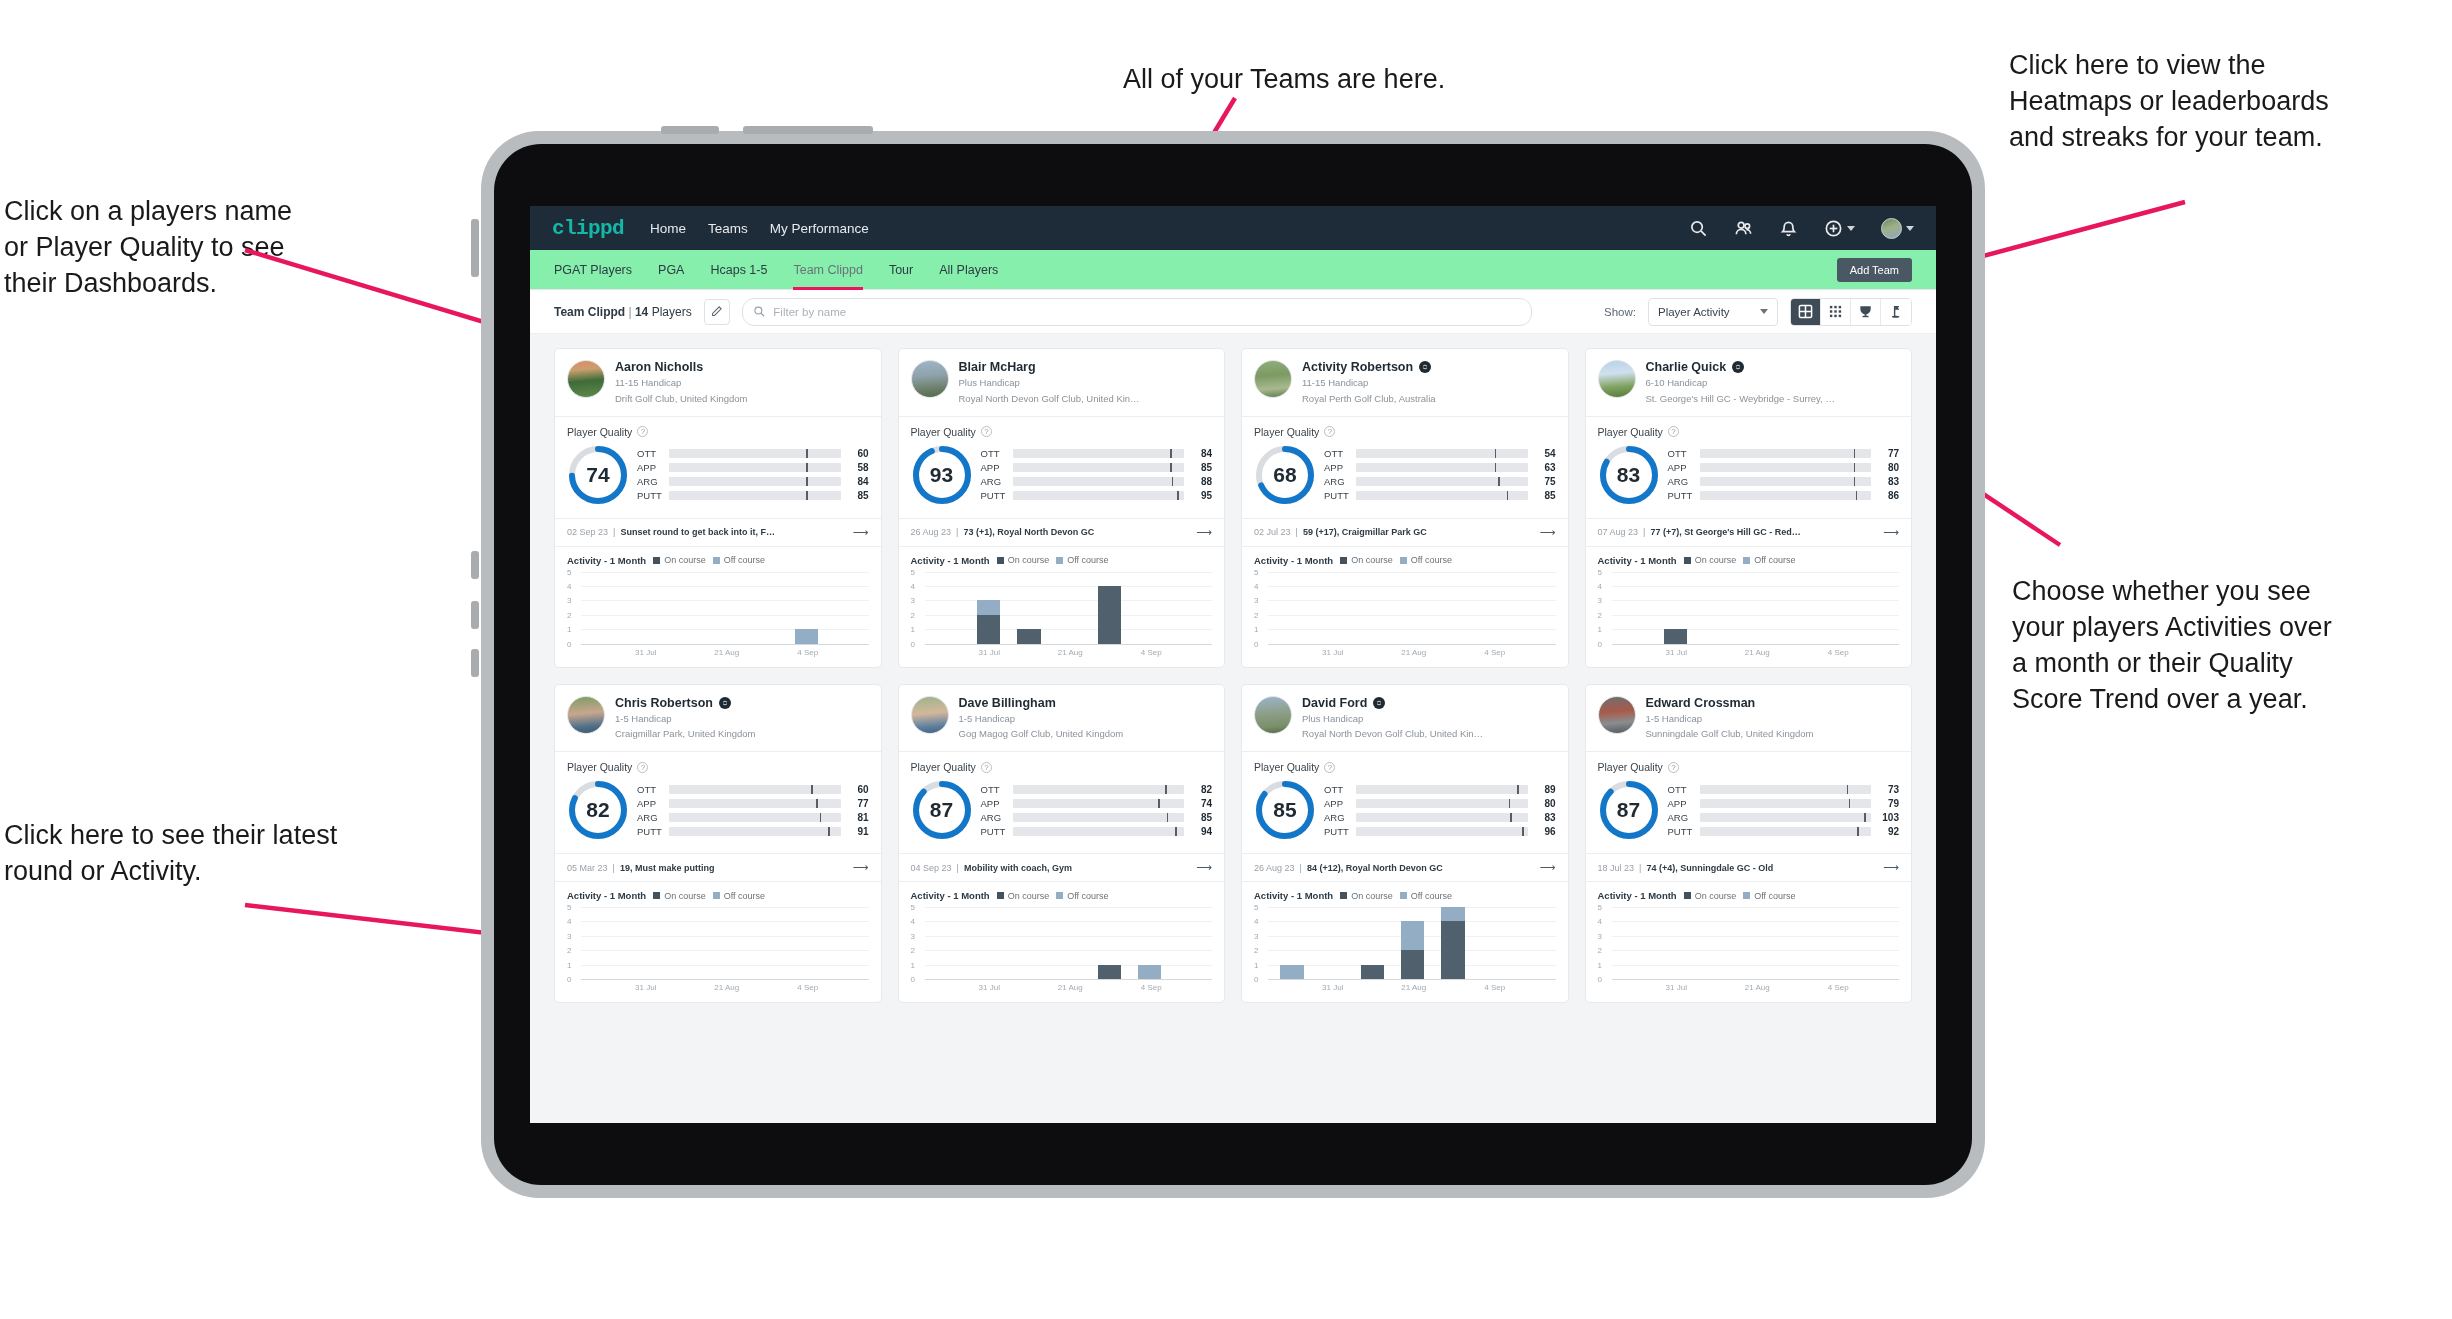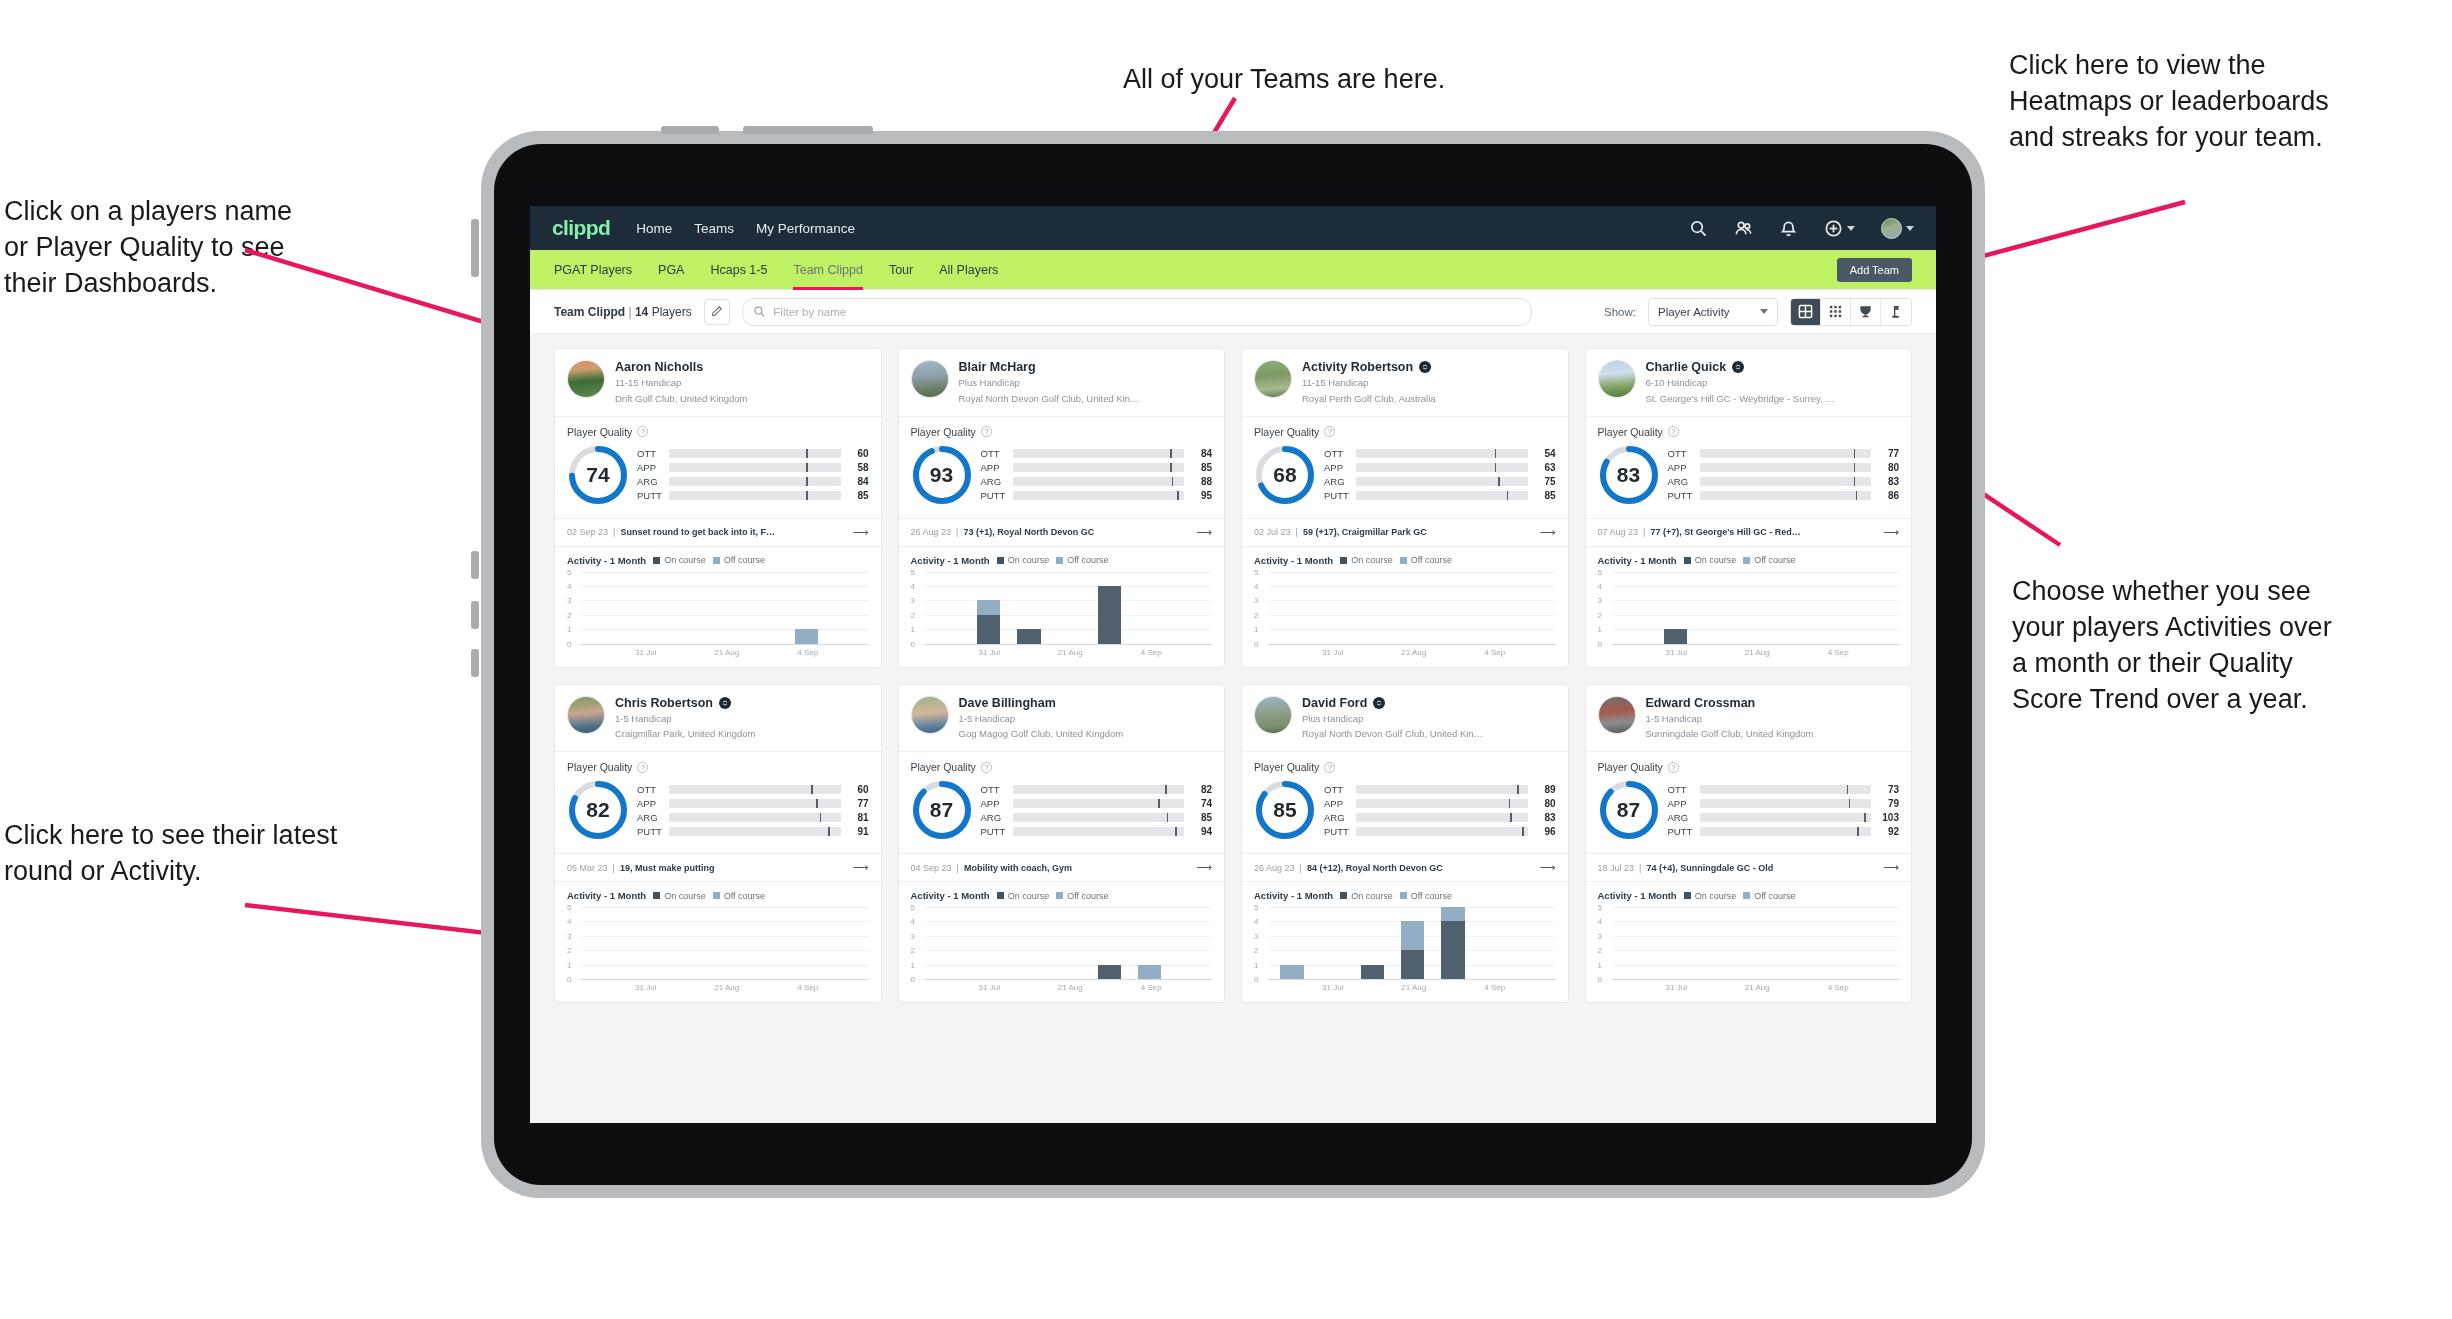--- a/index.html
+++ b/index.html
@@ -52,36 +52,36 @@
     position: relative;
   }
 
   
   #topnav {
     height: 44px;
     background: #1e2b38;
     display: flex; align-items: center;
     padding: 0 22px;
   }
-  .logo { color:#86efac; font-size:21px; font-weight:bold; letter-spacing:-0.6px; margin-right:26px; font-family:Liberation Sans, sans-serif;}
+  .logo { color:#14b8a6; font-size:21px; font-weight:bold; letter-spacing:-0.6px; margin-right:26px; font-family:Liberation Mono, monospace;}
   .navlink { color:#e8eaed; font-size:13.5px; margin-right:22px; cursor:pointer; }
   .nav-right { margin-left:auto; display:flex; align-items:center; gap:26px; }
   .nicon { width:19px; height:19px; display:inline-flex; align-items:center; justify-content:center; cursor:pointer;}
   .nicon svg { width:100%; height:100%; fill:none; stroke:#e8eaed; stroke-width:1.8; }
   .avatar-nav {
     width:21px;height:21px;border-radius:50%;
     background: linear-gradient(160deg,#6a8a5d 0%,#9fb089 45%,#8fa7bd 100%);
     border:1px solid #cfd4d8;
   }
   .chev { width:0;height:0;border-left:4px solid transparent;border-right:4px solid transparent;border-top:5px solid #cfd4d8; margin-left:4px;}
   .ico-group { display:flex; align-items:center; cursor:pointer; }
 
   
   #subnav {
-    height: 40px; background:#bef264;
+    height: 40px; background:#86efac;
     display:flex; align-items:center;
     padding: 0 24px;
     border-bottom:1px solid #e4e6e9;
     position:relative;
   }
   .tab { font-size:12.5px; color:#2e3a44; margin-right:26px; cursor:pointer; position:relative; height:40px; display:flex; align-items:center; }
   .tab.active { color:#6b7178; }
   .tab.active:after {
     content:""; position:absolute; left:0; right:0; bottom:0; height:3px; background:#f2115f;
   }

